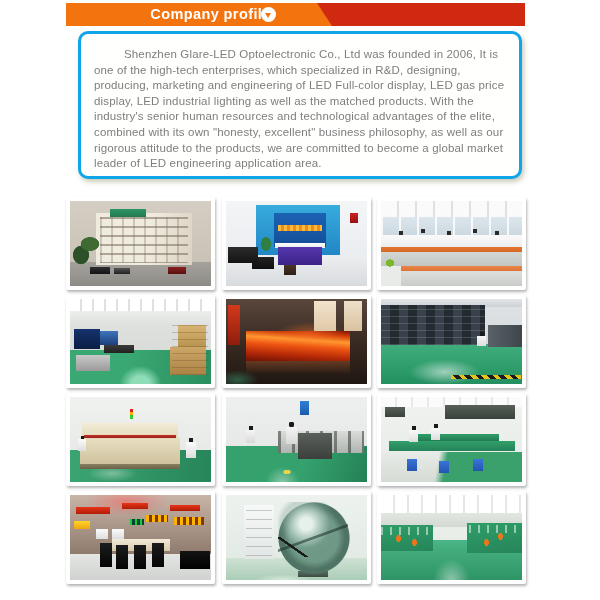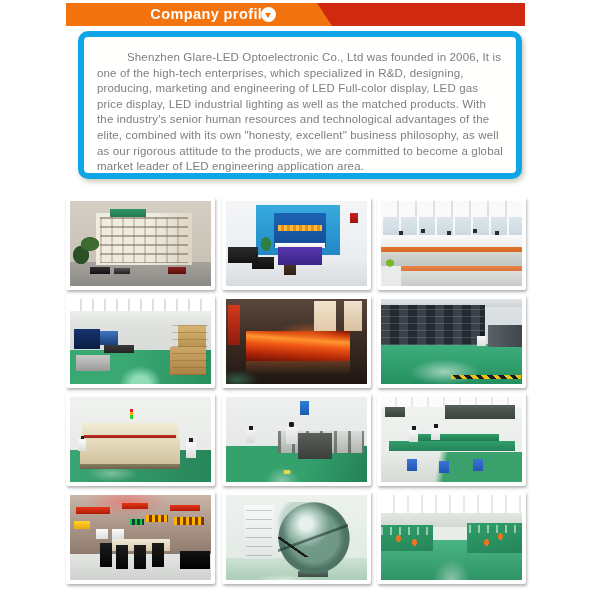--- a/index.html
+++ b/index.html
@@ -14,21 +14,21 @@
   .chevron{position:absolute;left:195px;top:4px;width:15px;height:15px;border-radius:50%;
            background:#fff;cursor:pointer;}
   .chevron .tri{position:absolute;left:4px;top:6px;width:0;height:0;
                 border-left:3.5px solid transparent;border-right:3.5px solid transparent;
                 border-top:5px solid #f3730f;}
   .bar-red{position:absolute;left:251px;top:0;width:208px;height:23px;background:#cf290f;
            clip-path:polygon(0 0,100% 0,100% 100%,15px 100%);}
 
   
   .profile-box{position:absolute;left:78px;top:31px;width:444px;height:148px;
-               box-sizing:border-box;background:#fffffe;border:6px solid #0ea5e9;
+               box-sizing:border-box;background:#fffffe;border:3px solid #0ea5e9;
                border-radius:10px;box-shadow:2px 3px 5px rgba(140,140,100,.45);
                padding:13px 12px 0 13px;}
   .profile-box p{margin:0;font-size:11.5px;line-height:15.6px;color:#7e7e7e;
                  text-indent:30px;letter-spacing:.15px;}
 
   
   .gallery{position:absolute;left:66px;top:197px;width:460px;
            display:grid;grid-template-columns:repeat(3,149px);grid-auto-rows:93px;
            justify-content:space-between;row-gap:5px;}
   .frame{box-sizing:border-box;width:149px;height:93px;background:#fff;padding:4px;

